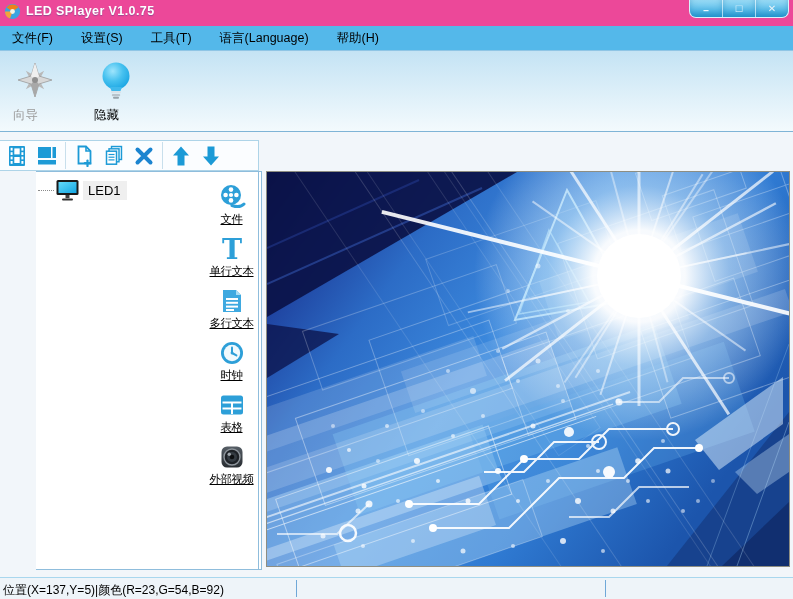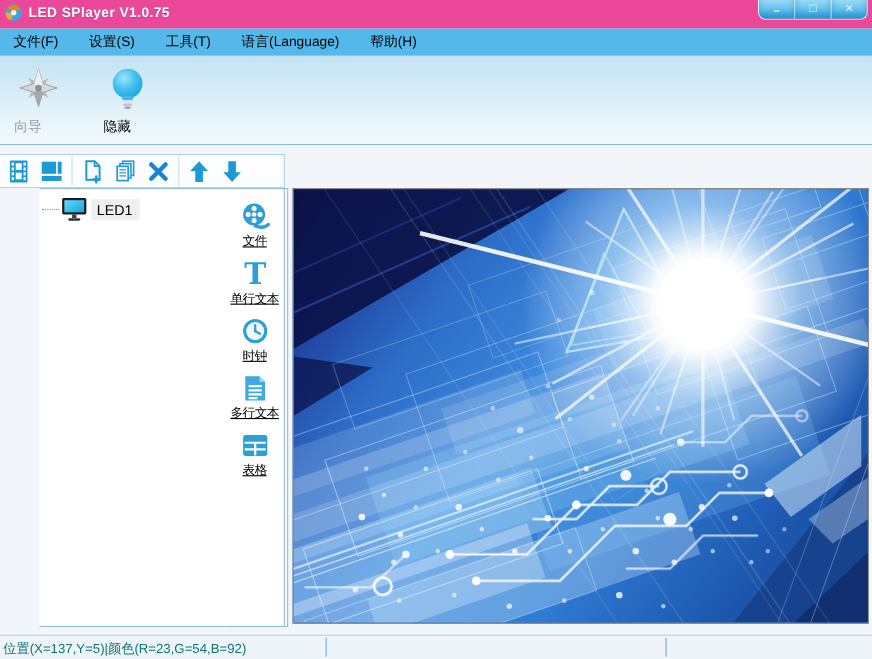--- a/index.html
+++ b/index.html
@@ -66,21 +66,21 @@
   .el-label { font-size:11.5px; color:#000; white-space:nowrap; margin-top:1px; letter-spacing:-0.5px; }
 
   
   .preview { position:absolute; left:266px; top:39px; width:524px; height:396px;
              border:1px solid #8e8e82; background:#2c6cc6; }
   .preview svg { display:block; width:100%; height:100%; }
 
   
   .statusbar { position:absolute; left:0; right:0; bottom:0; height:22px;
                background:#eef4f9; border-top:1px solid #a9d7ee; }
-  .status-text { position:absolute; left:3px; top:4px; font-size:12px; color:#0f766e; }
+  .status-text { position:absolute; left:3px; top:4px; font-size:12px; color:#000000; }
   .status-sep { position:absolute; top:2px; bottom:2px; width:1px; background:#6fa8d8; }
 </style>
 </head>
 <body>
 
 <div class="app">
 
   <div class="titlebar">
     <svg class="app-icon" viewBox="0 0 17 17">
       <circle cx="8.5" cy="8.5" r="7.6" fill="#3aa4e0"></circle>
@@ -262,63 +262,81 @@
           <svg width="28" height="28" viewBox="0 0 28 28">
             <text x="14" y="23.5" text-anchor="middle" font-family="'DejaVu Serif', serif" font-size="27" font-weight="bold" fill="#2d9fd8">T</text>
           </svg>
         </span>
         <span class="el-label">单行文本</span>
       </div>
 
       <div class="el-item">
         <span class="el-icon">
           <svg width="28" height="28" viewBox="0 0 28 28">
-            <circle cx="14" cy="14" r="11" fill="#2d9fd8"></circle>
-            <circle cx="14" cy="14" r="8.2" fill="#f0f9fd"></circle>
-            <g stroke="#2d9fd8" stroke-width="2" stroke-linecap="round">
-              <line x1="14" y1="14" x2="14" y2="8.6"></line>
-                <line x1="14" y1="14" x2="18.4" y2="16.4"></line>
-            </g>
-            <circle cx="14" cy="14" r="1.4" fill="#2d9fd8"></circle>
-          </svg>
-        </span>
-        <span class="el-label">时钟</span>
-      </div>
-
-      <div class="el-item">
-        <span class="el-icon">
-          <svg width="28" height="28" viewBox="0 0 28 28">
             <path d="M5,3 h13 l5,5 v17 h-18 z" fill="#3fa9e0"></path>
             <polygon points="18,3 23,8 18,8" fill="#a8dcf4"></polygon>
             <g stroke="#ffffff" stroke-width="2">
               <line x1="8" y1="12" x2="20" y2="12"></line>
                 <line x1="8" y1="15.8" x2="20" y2="15.8"></line>
               <line x1="8" y1="19.6" x2="20" y2="19.6"></line>
                 <line x1="8" y1="23" x2="16" y2="23"></line>
             </g>
           </svg>
         </span>
         <span class="el-label">多行文本</span>
+      </div>
+
+      <div class="el-item">
+        <span class="el-icon">
+          <svg width="28" height="28" viewBox="0 0 28 28">
+            <circle cx="14" cy="14" r="11" fill="#2d9fd8"></circle>
+            <circle cx="14" cy="14" r="8.2" fill="#f0f9fd"></circle>
+            <g stroke="#2d9fd8" stroke-width="2" stroke-linecap="round">
+              <line x1="14" y1="14" x2="14" y2="8.6"></line>
+                <line x1="14" y1="14" x2="18.4" y2="16.4"></line>
+            </g>
+            <circle cx="14" cy="14" r="1.4" fill="#2d9fd8"></circle>
+          </svg>
+        </span>
+        <span class="el-label">时钟</span>
       </div>
 
       <div class="el-item">
         <span class="el-icon">
           <svg width="28" height="28" viewBox="0 0 28 28">
             <rect x="3" y="4.5" width="22" height="19" rx="2.5" fill="#2d9fd8"></rect>
             <g stroke="#ffffff" stroke-width="2">
               <line x1="4.5" y1="11.5" x2="23.5" y2="11.5"></line>
                 <line x1="4.5" y1="17.5" x2="23.5" y2="17.5"></line>
               <line x1="14" y1="11.5" x2="14" y2="23"></line>
             </g>
           </svg>
         </span>
         <span class="el-label">表格</span>
       </div>
 
 
+      <div class="el-item">
+        <span class="el-icon">
+          <svg width="28" height="28" viewBox="0 0 28 28">
+            <defs>
+              <linearGradient id="camG" x1="0" y1="0" x2="0" y2="1">
+                <stop offset="0" stop-color="#565e66"></stop>
+                  <stop offset="1" stop-color="#272c31"></stop>
+              </linearGradient>
+            </defs>
+            <rect x="3.5" y="3.5" width="21" height="21" rx="5.5" fill="url(#camG)"></rect>
+            <circle cx="14" cy="14" r="8" fill="#1d2126" stroke="#8e959c" stroke-width="1.4"></circle>
+            <circle cx="14" cy="14" r="5" fill="#343b42"></circle>
+            <circle cx="14" cy="14" r="2.3" fill="#0d0f11"></circle>
+            <circle cx="11.2" cy="11.2" r="1.7" fill="#cfd6dc" opacity="0.7"></circle>
+          </svg>
+        </span>
+        <span class="el-label">外部视频</span>
+      </div>
     </div>
 
     <div class="preview">
       <svg viewBox="0 0 522 394" preserveAspectRatio="none">
         <defs>
           <linearGradient id="pvBg" x1="0" y1="0" x2="1" y2="0.55">
             <stop offset="0" stop-color="#0a1147"></stop>
               <stop offset="0.13" stop-color="#1d3d9a"></stop>
             <stop offset="0.3" stop-color="#2c6cc6"></stop>
               <stop offset="0.52" stop-color="#3c8ade"></stop>

